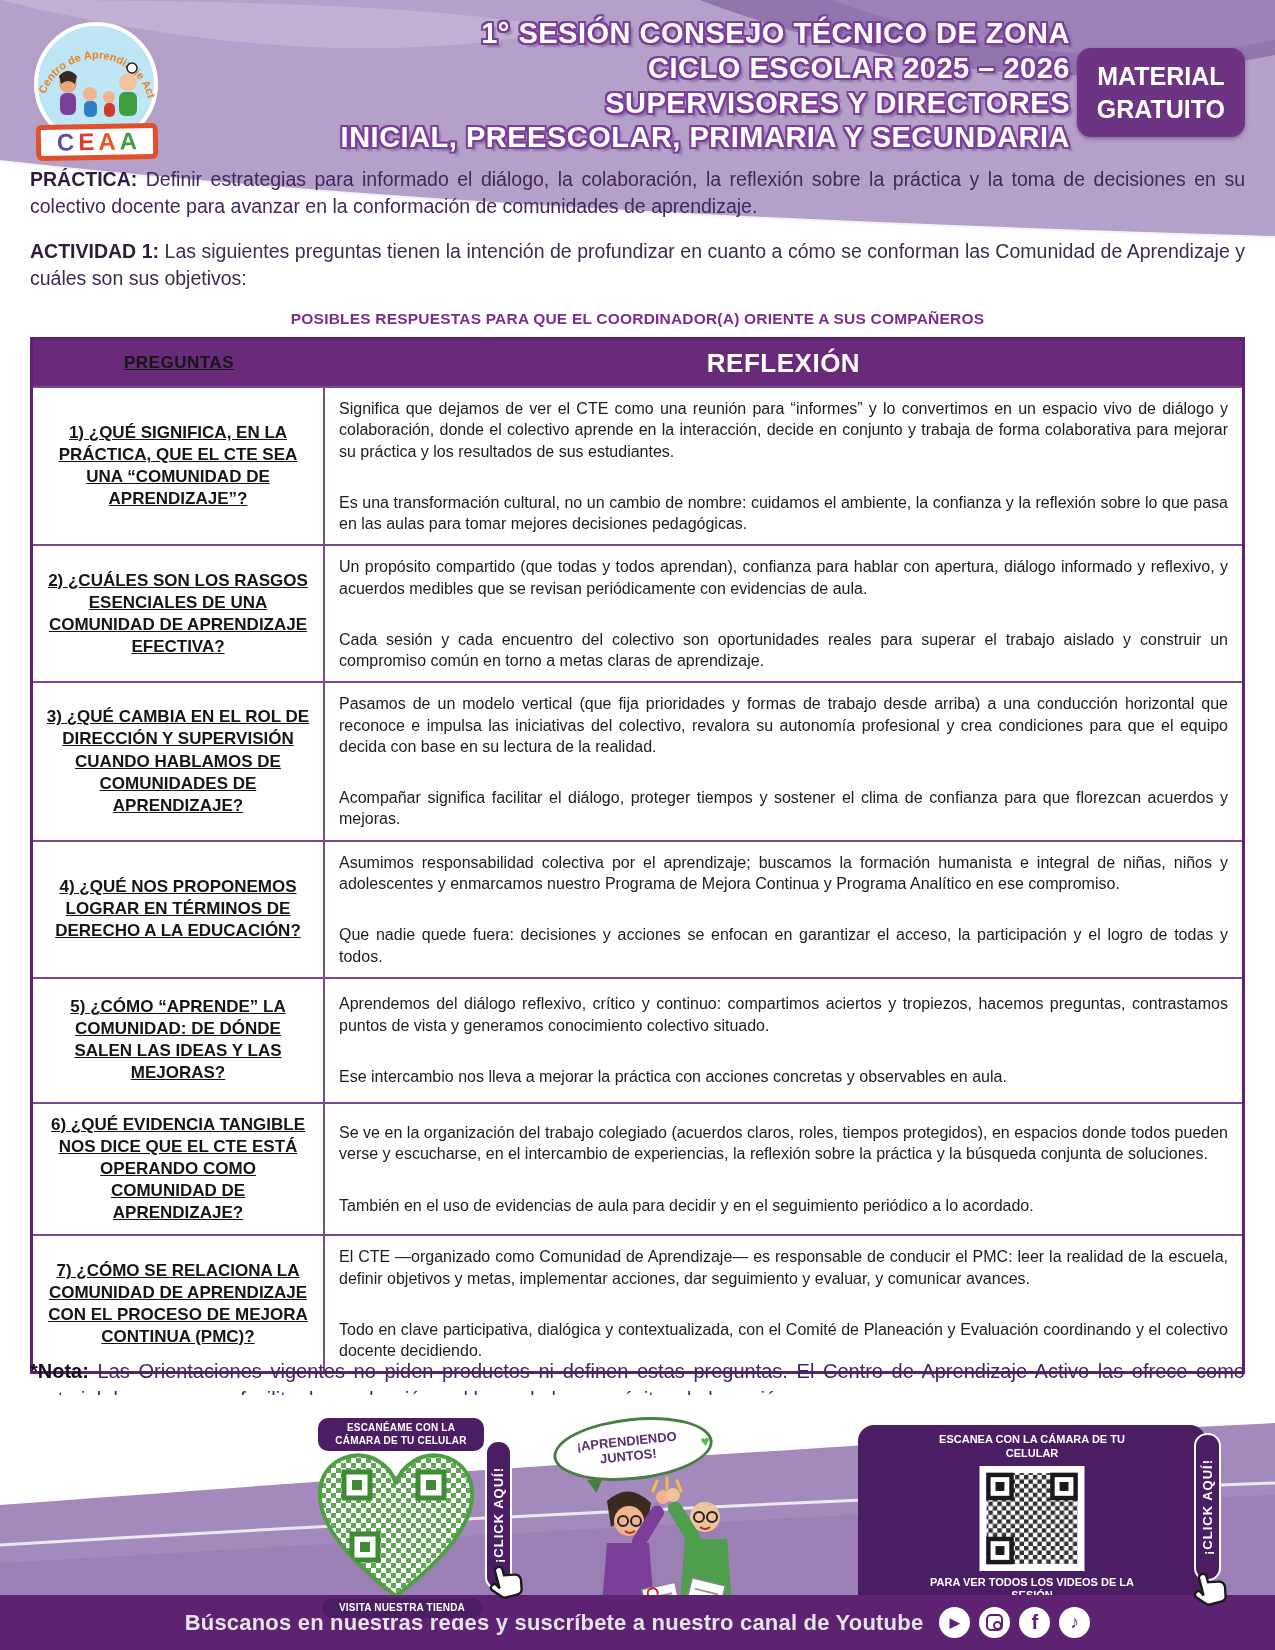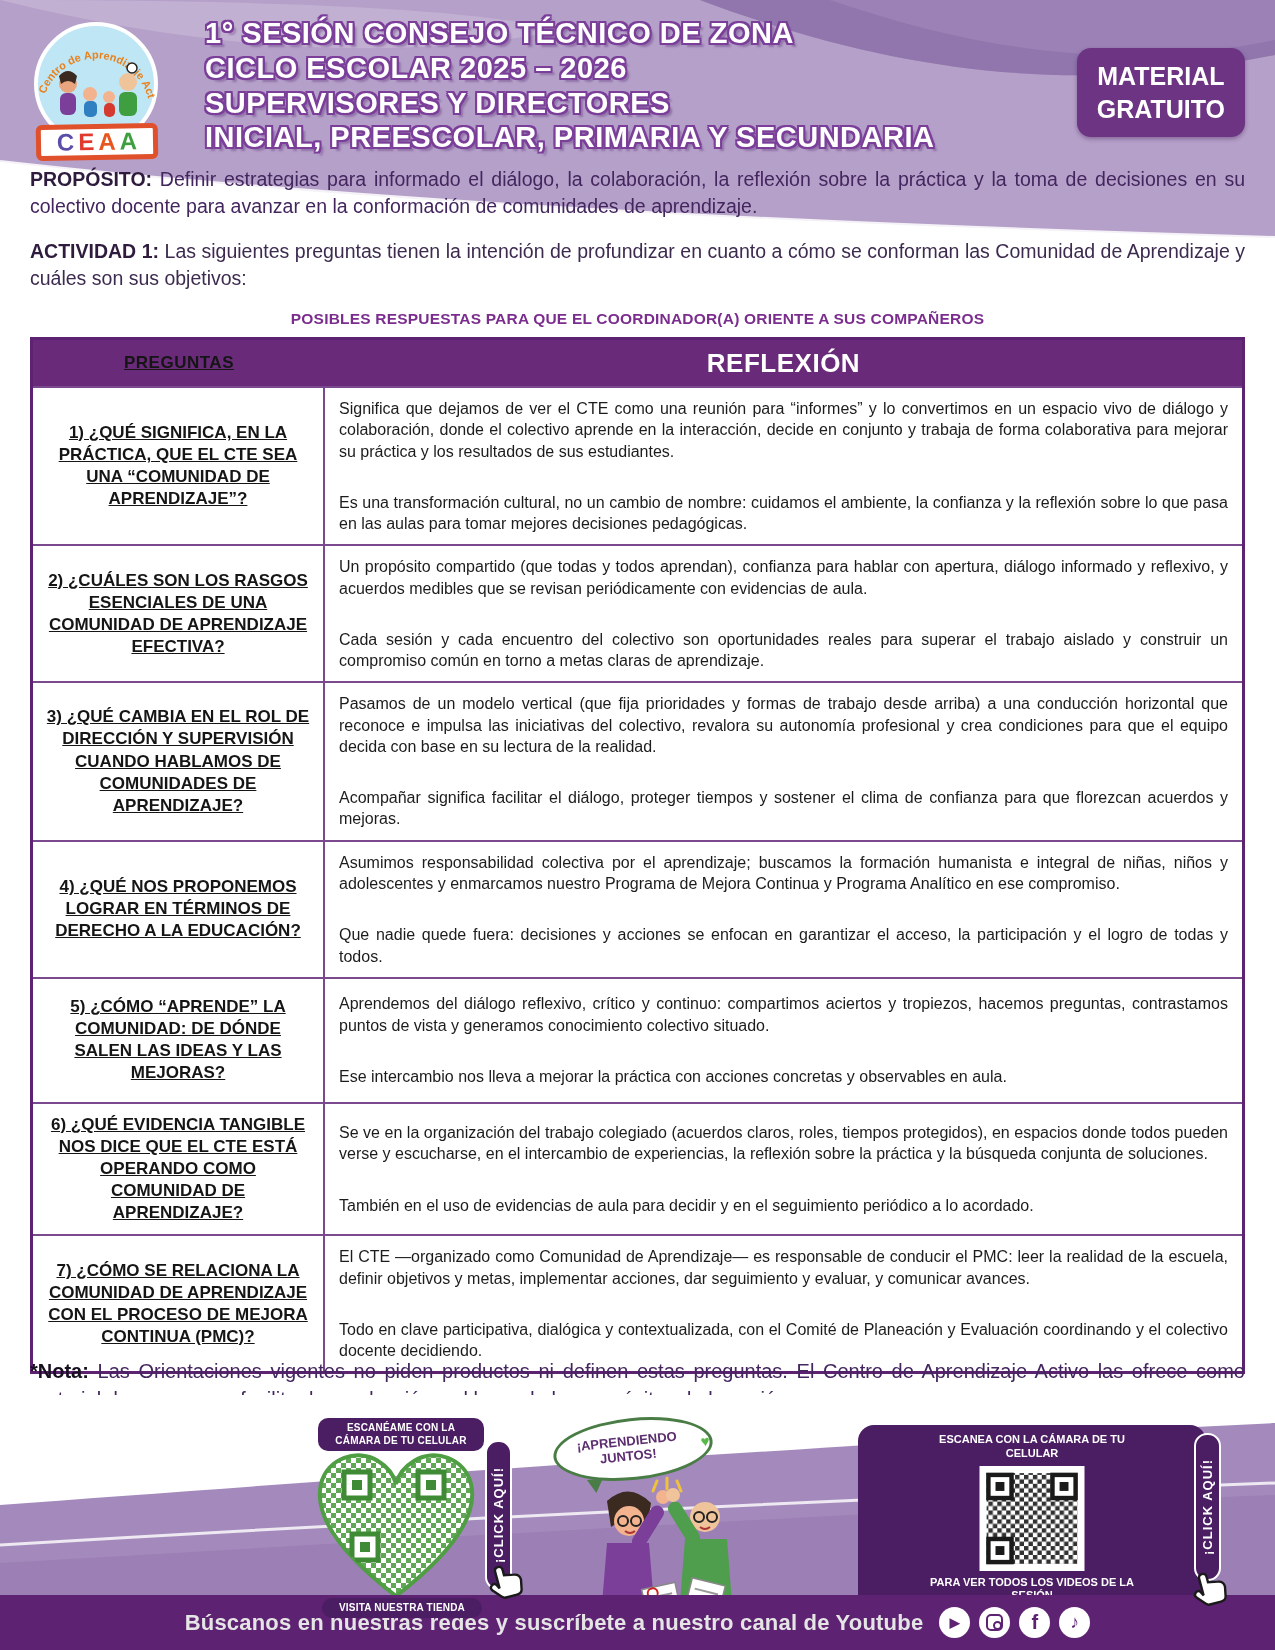--- a/index.html
+++ b/index.html
@@ -7,21 +7,21 @@
   .page { position:relative; width:1275px; height:1650px; margin:0 auto; background:#ffffff; overflow:hidden; }
 
   
   .hdr-bg { position:absolute; top:0; left:0; }
   .logo-wrap { position:absolute; top:12px; left:16px; width:160px; height:158px; }
   .logo-banner { position:absolute; top:112px; left:20px; width:122px; height:36px; background:#fff;
     border:5px solid #e0502a; border-radius:6px; display:flex; align-items:center; justify-content:center;
     gap:4px; font-weight:800; font-size:24px; transform:rotate(-1deg); }
   .logo-banner span:nth-child(1){color:#5b4ea8;} .logo-banner span:nth-child(2){color:#e03a2f;}
   .logo-banner span:nth-child(3){color:#e8551e;} .logo-banner span:nth-child(4){color:#3f9e3f;}
-  .title-block { position:absolute; top:16px; left:205px; width:865px; text-align:left;
+  .title-block { position:absolute; top:16px; left:205px; width:865px; text-align:right;
     font-weight:800; font-size:29px; line-height:1.2; color:#ffffff; letter-spacing:0.5px;
     text-shadow:2px 0 0 #7b3f9a,-2px 0 0 #7b3f9a,0 2px 0 #7b3f9a,0 -2px 0 #7b3f9a,
       2px 2px 0 #7b3f9a,-2px 2px 0 #7b3f9a,2px -2px 0 #7b3f9a,-2px -2px 0 #7b3f9a,4px 4px 2px rgba(80,35,110,.35); }
   .badge { position:absolute; top:48px; right:30px; background:#6d3483; border-radius:14px;
     padding:12px 20px; text-align:center; color:#fff; font-weight:800; font-size:25px; line-height:1.3;
     box-shadow:0 2px 4px rgba(60,20,80,.4); }
 
   
   .para { position:absolute; left:30px; width:1215px; font-size:19.5px; line-height:1.38; color:#43265e; text-align:justify; }
   .para b { color:#2e1b3d; }
@@ -136,21 +136,21 @@
     <div>CICLO ESCOLAR 2025 – 2026</div>
     <div>SUPERVISORES Y DIRECTORES</div>
     <div>INICIAL, PREESCOLAR, PRIMARIA Y SECUNDARIA</div>
   </div>
 
   <div class="badge">
     <div>MATERIAL</div>
     <div>GRATUITO</div>
   </div>
 
-  <p class="para p-proposito"><b>PROPÓSITO:</b><span> Definir estrategias para informado el diálogo, la colaboración, la reflexión sobre la práctica y la toma de decisiones en su colectivo docente para avanzar en la conformación de comunidades de aprendizaje.</span></p>
+  <p class="para p-proposito"><b>PRÁCTICA:</b><span> Definir estrategias para informado el diálogo, la colaboración, la reflexión sobre la práctica y la toma de decisiones en su colectivo docente para avanzar en la conformación de comunidades de aprendizaje.</span></p>
 
   <p class="para p-actividad"><b>ACTIVIDAD 1:</b><span> Las siguientes preguntas tienen la intención de profundizar en cuanto a cómo se conforman las Comunidad de Aprendizaje y cuáles son sus objetivos:</span></p>
 
   <div class="subtitle">POSIBLES RESPUESTAS PARA QUE EL COORDINADOR(A) ORIENTE A SUS COMPAÑEROS</div>
 
   <div class="tbl">
     <div class="trow thead">
       <div class="hcell qcell">PREGUNTAS</div>
       <div class="hcell">REFLEXIÓN</div>
     </div>

